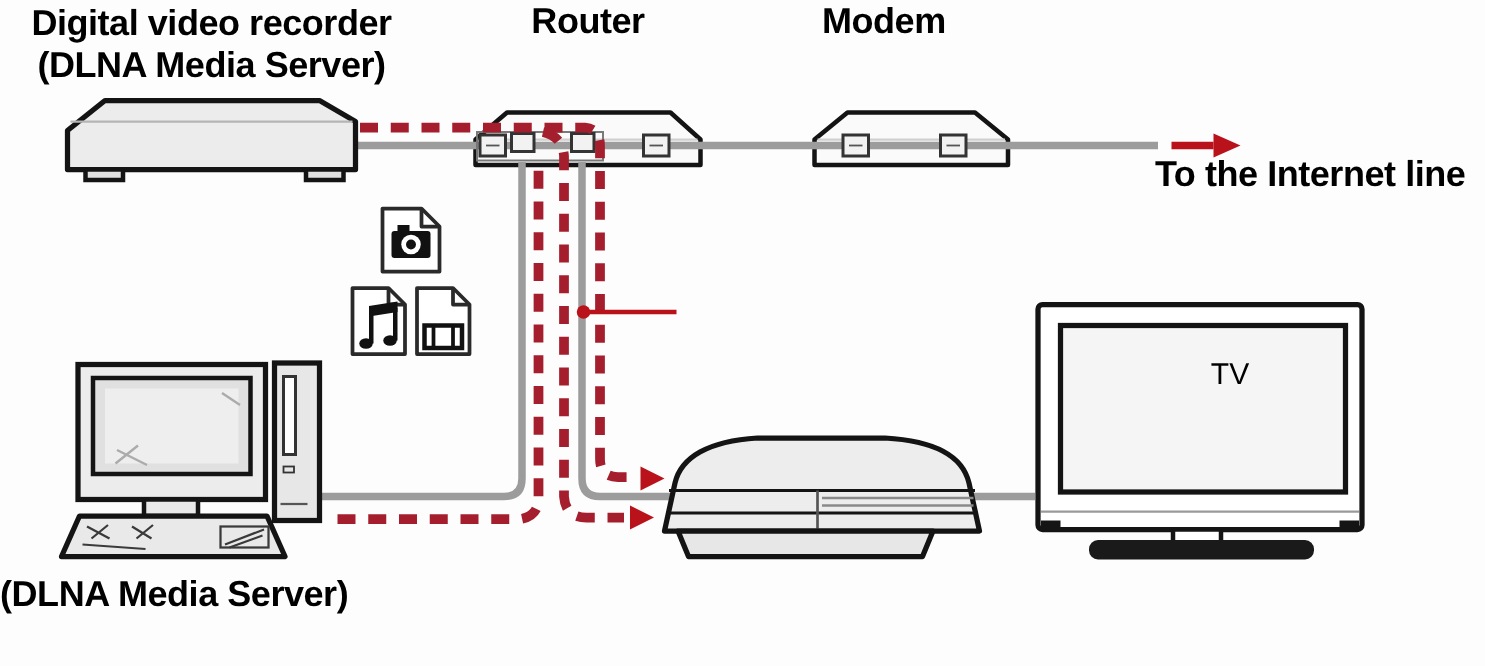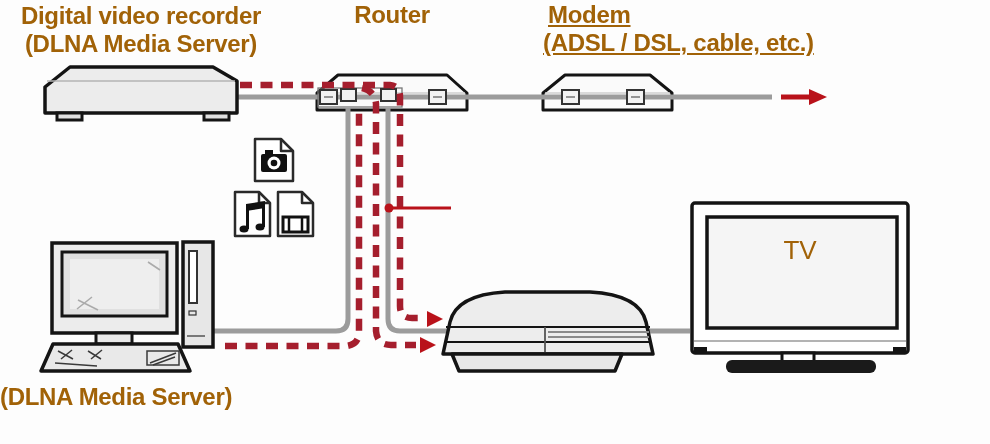--- a/index.html
+++ b/index.html
@@ -3,25 +3,25 @@
 <meta charset="utf-8">
 <style>
   html,body{margin:0;padding:0;background:#fff;}
   #stage{
     position:relative;width:990px;height:444px;background:#fdfdfd;
     overflow:hidden;font-family:"Liberation Sans",sans-serif;
   }
   #art{position:absolute;left:0;top:0;}
   .lbl{
     position:absolute;font-weight:700;font-size:24px;line-height:28px;
-    color:#a16207;white-space:nowrap;letter-spacing:-0.3px;
+    color:#000000;white-space:nowrap;letter-spacing:-0.3px;
   }
   .lbl.center{text-align:center;}
   .lbl .line{display:block;}
-  .tvlbl{font-weight:400;font-size:26px;letter-spacing:0;}
+  .tvlbl{font-weight:400;font-size:20px;letter-spacing:0;padding-left:20px;}
 </style>
 </head>
 <body>
 
 <div id="stage">
 
   <svg id="art" width="990" height="444" viewBox="0 0 990 444">
 
     <g>
       <polygon points="317,110 317,93 338,75 447,75 467,93 467,110" fill="#fafafa" stroke="#141414" stroke-width="3" stroke-linejoin="round"></polygon>
@@ -159,25 +159,25 @@
     </g>
   </svg>
 
   <div class="lbl center" style="left:8px;top:2px;width:266px;">
     <span class="line">Digital video recorder</span>
     <span class="line">(DLNA Media Server)</span>
   </div>
 
   <div class="lbl center" style="left:317px;top:1px;width:150px;">Router</div>
 
-  <div class="lbl" style="left:543px;top:1px;text-decoration:underline;">
+  <div class="lbl" style="left:543px;top:1px;">
     <span class="line" style="padding-left:5px;">Modem</span>
-    <span class="line">(ADSL / DSL, cable, etc.)</span>
   </div>
 
+  <div class="lbl" style="left:770px;top:103px;">To the Internet line</div>
 
 
   <div class="lbl tvlbl center" style="left:692px;top:236px;width:216px;">TV</div>
 
   <div class="lbl center" style="left:0px;top:383px;width:232px;">
     <span class="line">(DLNA Media Server)</span>
   </div>
 
 
 </div>

